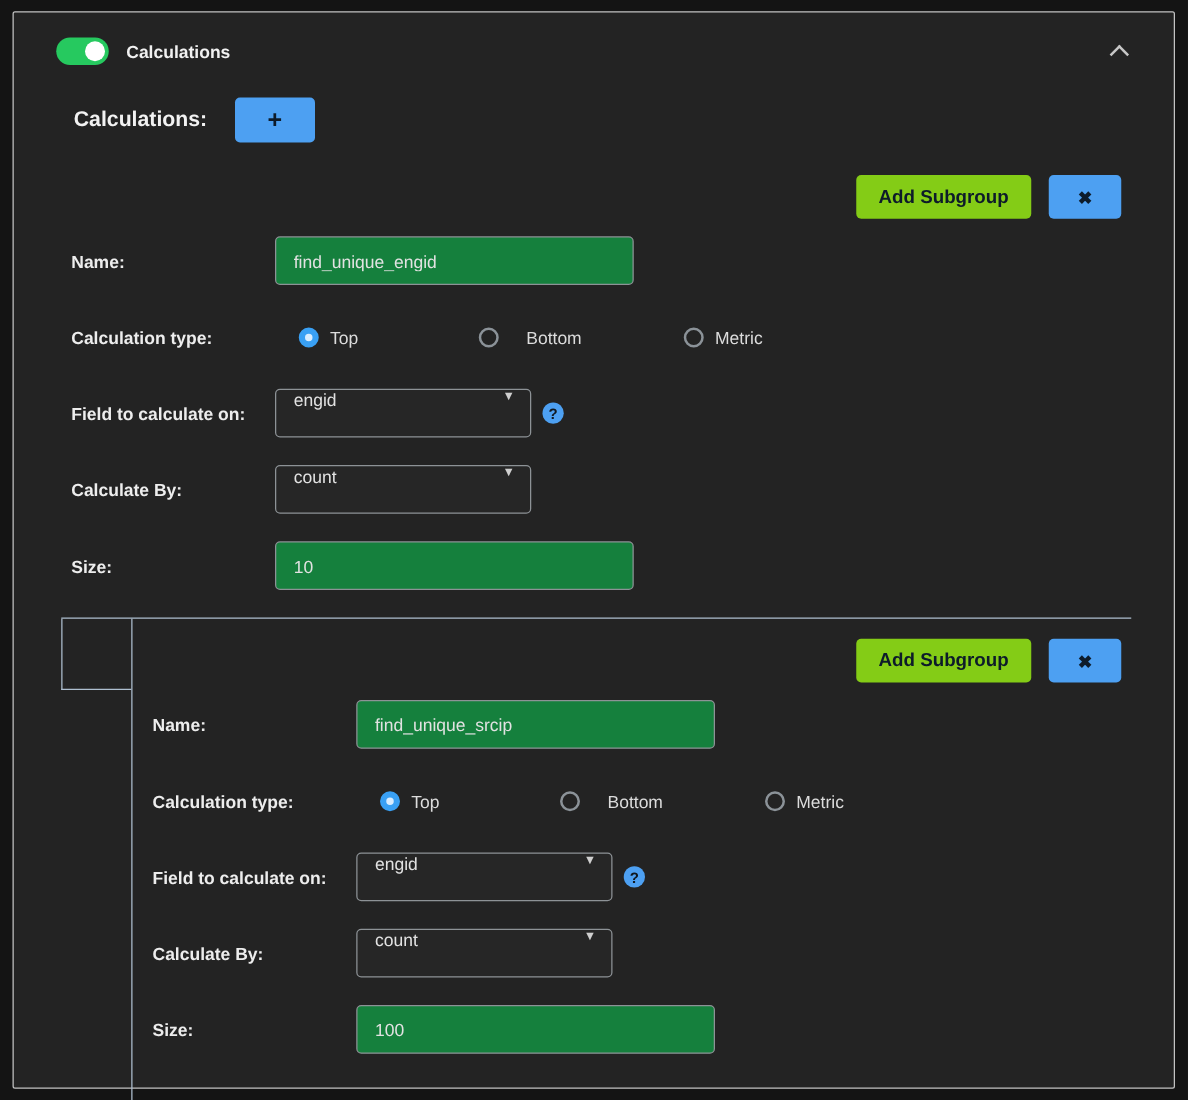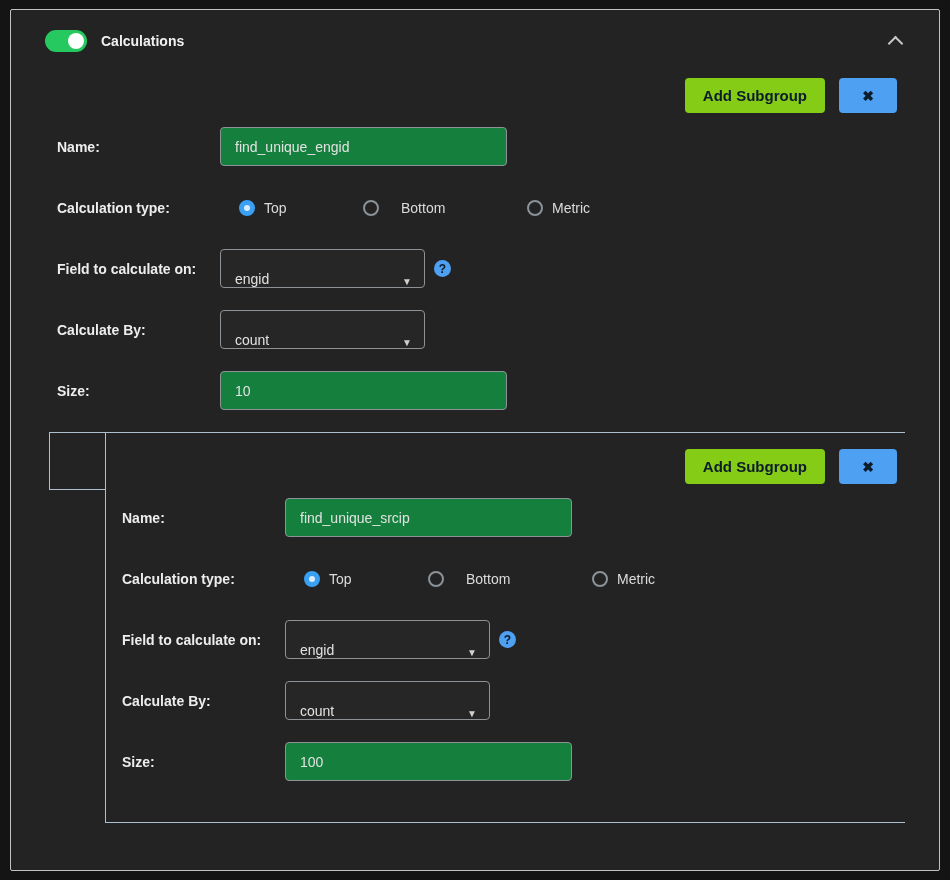--- a/index.html
+++ b/index.html
@@ -56,33 +56,33 @@
   .flabel { width: 163px; flex: none; font-size: 14px; font-weight: 700; color: #ededed; }
   .text-input {
     width: 287px; height: 39px; background: #15803d;
     border: 1px solid #8d9296; border-radius: 4px;
     color: #e2e2e2; font-size: 14px; padding: 0 14px; font-family: inherit;
   }
   .select {
     width: 205px; height: 39px; background: #262626;
     border: 1px solid #8d9296; border-radius: 4px;
     color: #e2e2e2; font-size: 14px; padding: 0 12px 0 14px;
-    display: flex; align-items: flex-end; justify-content: space-between; cursor: pointer;
+    display: flex; align-items: flex-start; justify-content: space-between; cursor: pointer;
   }
   .select .arrow { font-size: 10px; color: #cfcfcf; }
   .help {
     width: 17px; height: 17px; border-radius: 50%; background: #4da0f2;
     color: #101820; font-size: 12px; font-weight: 700;
     display: flex; align-items: center; justify-content: center;
     margin-left: 9px; flex: none; cursor: pointer;
   }
   
   .radio-group { display: flex; align-items: center; height: 39px; padding-left: 19px; }
   .radio-opt { display: flex; align-items: center; cursor: pointer; }
-  .radio-opt.w1 { width: 124px; text-align: right; }
+  .radio-opt.w1 { width: 144px; text-align: right; }
   .radio-opt.w2 { width: 164px; gap: 13px; }
   .radio {
     width: 16px; height: 16px; border-radius: 50%;
     border: 2px solid #8b9298; margin-right: 9px; flex: none; background: transparent;
   }
   .radio.checked { border: 5px solid #39a0f4; background: #d9edff; }
   .radio-text { font-size: 14px; color: #dcdcdc; }
   
   .subgroup-wrap { border-top: 1px solid #aebfd0; margin-left: 4px; position: relative; }
   .notch {
@@ -103,20 +103,24 @@
 <div class="panel">
 
   <div class="panel-header">
     <div class="toggle">
       <div class="toggle-knob"></div>
     </div>
     <span class="toggle-label">Calculations</span>
     <span class="chevron"></span>
   </div>
 
+  <div class="calc-row">
+    <span class="calc-title">Calculations:</span>
+    <button class="btn-add">+</button>
+  </div>
 
   <div class="group">
     <div class="group-actions">
       <button class="btn-subgroup">Add Subgroup</button>
       <button class="btn-remove">✖</button>
     </div>
 
     <div class="form-row">
       <label class="flabel">Name:</label>
       <input type="text" class="text-input" value="find_unique_engid" style="">

